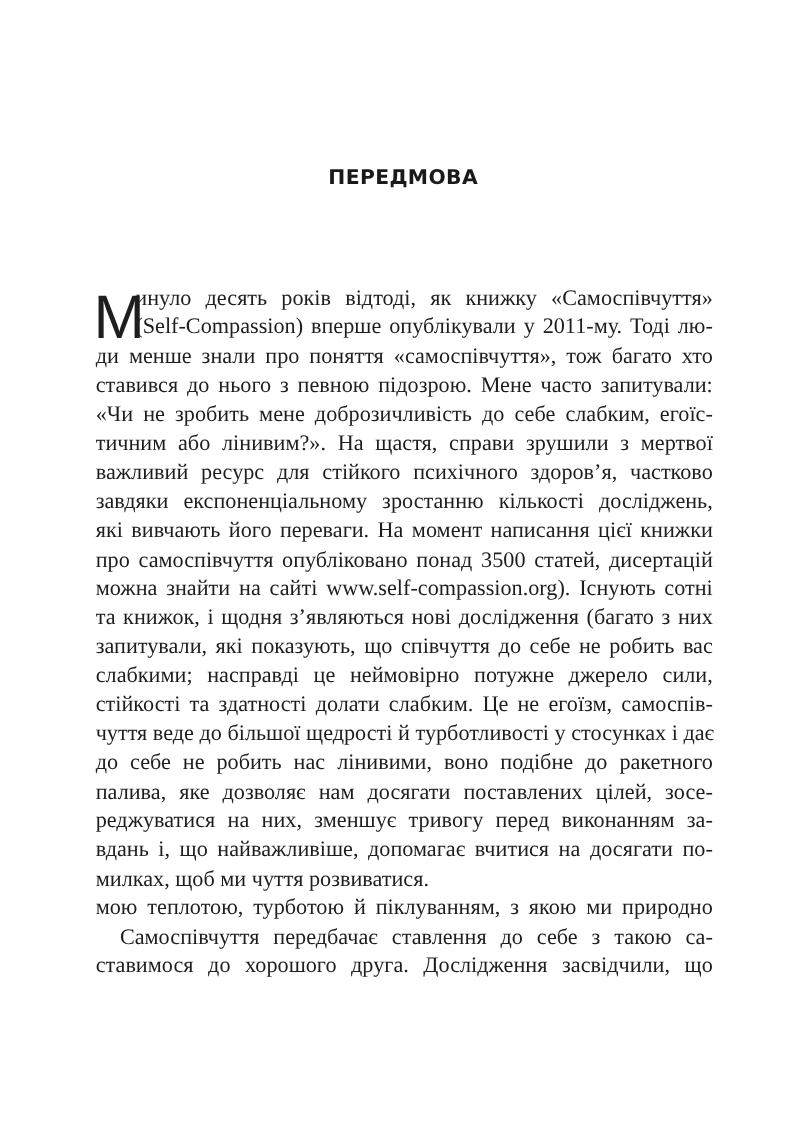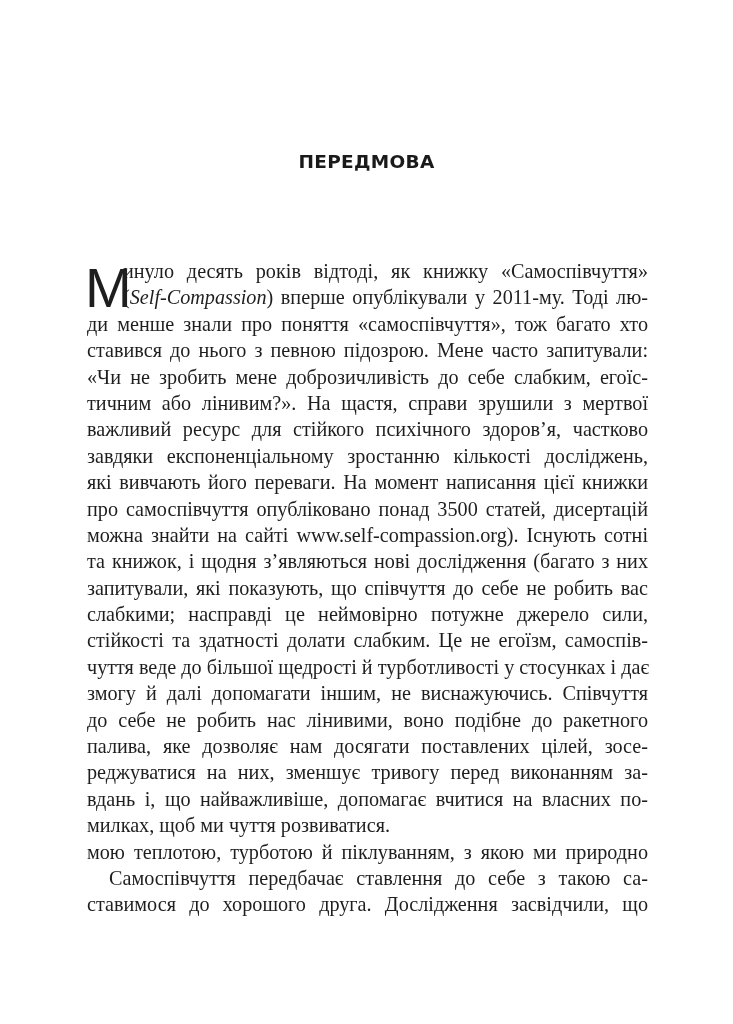--- a/index.html
+++ b/index.html
@@ -60,21 +60,21 @@
     .dropcap {
       position: absolute;
       left: -2px;
       top: 6px;
       font-family: "Liberation Sans", sans-serif;
       font-weight: normal;
       font-size: 56px;
       line-height: 48px;
       color: #1e1e1e;
     }
-    .it { font-style: italic; }
+    .it { }
   </style>
 </head>
 <body>
 
 <div class="page">
   <div class="title">ПЕРЕДМОВА</div>
 
   <div class="body-text">
     <span class="dropcap">М</span>
 
@@ -87,24 +87,23 @@
     <span class="line">важливий ресурс для стійкого психічного здоров’я, частково</span>
     <span class="line">завдяки експоненціальному зростанню кількості досліджень,</span>
     <span class="line">які вивчають його переваги. На момент написання цієї книжки</span>
     <span class="line">про самоспівчуття опубліковано понад 3500 статей, дисертацій</span>
     <span class="line">можна знайти на сайті www.self-compassion.org). Існують сотні</span>
     <span class="line">та книжок, і щодня з’являються нові дослідження (багато з них</span>
     <span class="line">запитували, які показують, що співчуття до себе не робить вас</span>
     <span class="line">слабкими; насправді це неймовірно потужне джерело сили,</span>
     <span class="line">стійкості та здатності долати слабким. Це не егоїзм, самоспів-</span>
     <span class="line">чуття веде до більшої щедрості й турботливості у стосунках і дає</span>
-    <span class="line">змогу й далі допомагати іншим, не виснажуючись. Співчуття</span>
     <span class="line">до себе не робить нас лінивими, воно подібне до ракетного</span>
     <span class="line">палива, яке дозволяє нам досягати поставлених цілей, зосе-</span>
     <span class="line">реджуватися на них, зменшує тривогу перед виконанням за-</span>
-    <span class="line">вдань і, що найважливіше, допомагає вчитися на власних по-</span>
+    <span class="line">вдань і, що найважливіше, допомагає вчитися на досягати по-</span>
     <span class="line last">милках, щоб ми чуття розвиватися.</span>
 
     <span class="line">мою теплотою, турботою й піклуванням, з якою ми природно</span>
     <span class="line indent">Самоспівчуття передбачає ставлення до себе з такою са-</span>
     <span class="line">ставимося до хорошого друга. Дослідження засвідчили, що</span>
   </div>
 </div>
 
 </body></html>

